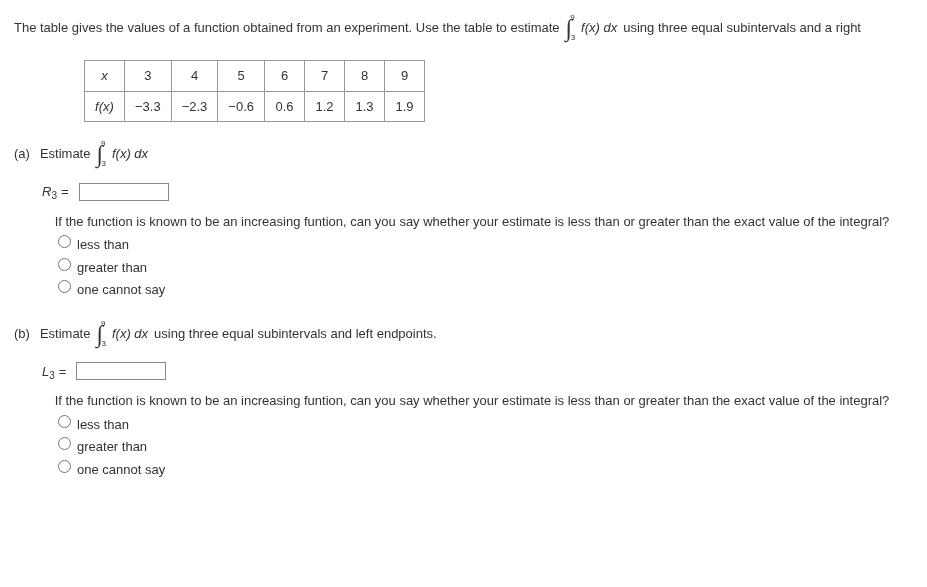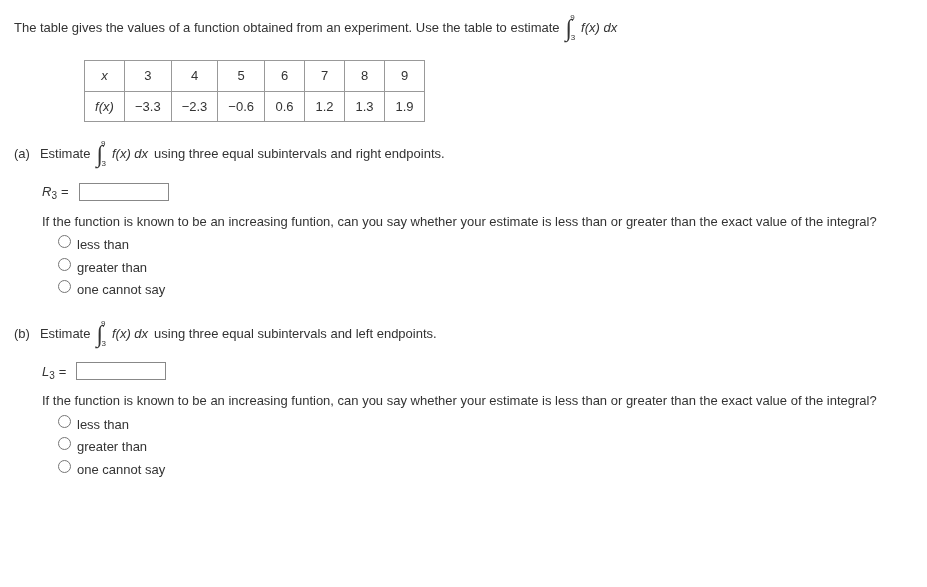--- a/index.html
+++ b/index.html
@@ -99,20 +99,21 @@
       border: 1px solid #888;
       background: #fff;
       margin-left: 6px;
       padding: 2px;
       font-size: 12px;
     }
     .followup {
       margin-left: 28px;
       margin-bottom: 4px;
       max-width: 860px;
+      text-align: center;
     }
     .options {
       margin-left: 44px;
     }
     .option {
       display: flex;
       align-items: flex-start;
       margin: 3px 0;
       font-size: 13px;
     }
@@ -125,20 +126,21 @@
 
 <div class="intro">
   <div class="intro-line">
     <span>The table gives the values of a function obtained from an experiment. Use the table to estimate</span>
     <span class="integral-inline">
       <span class="integral-symbol">∫</span>
       <span class="integral-upper">9</span>
       <span class="integral-lower">3</span>
       <span class="integrand">f(x) dx</span>
     </span>
+    <span>using three equal subintervals and a right</span>
   </div>
 </div>
 
 <table class="data-table">
   <tbody>
       <tr>
     <td class="header-cell">x</td>
     <td>3</td>
     <td>4</td>
     <td>5</td>
@@ -163,21 +165,20 @@
 <div class="part">
   <div class="part-header">
     <span class="part-label">(a)</span>
     <span>Estimate</span>
     <span class="integral-inline">
       <span class="integral-symbol">∫</span>
       <span class="integral-upper">9</span>
       <span class="integral-lower">3</span>
       <span class="integrand">f(x) dx</span>
     </span>
-    <span>using three equal subintervals and right endpoints.</span>
   </div>
   <div class="answer-line">
     <span class="var">R</span>
       <span class="sub">3</span>
     <span style="margin:0 4px">=</span>
     <input type="text" class="input-box" style="">
   </div>
   <div class="followup">If the function is known to be an increasing funtion, can you say whether your estimate is less than or greater than the exact value of the integral?</div>
   <div class="options">
     <label class="option">

